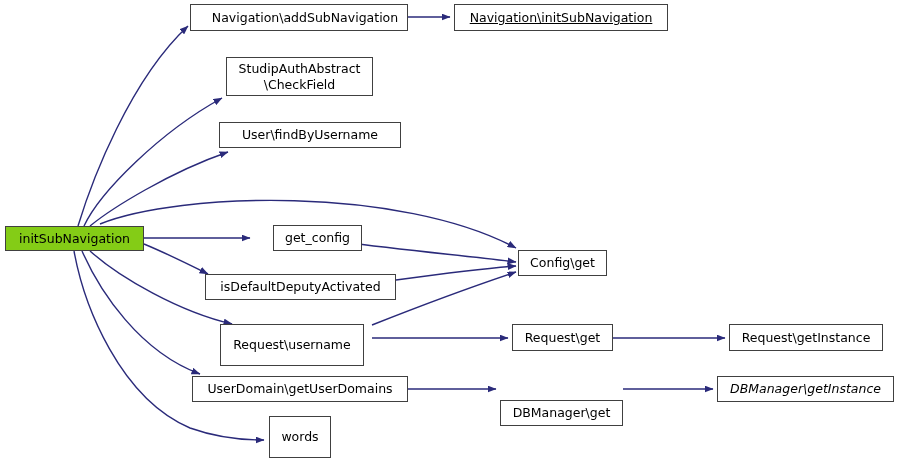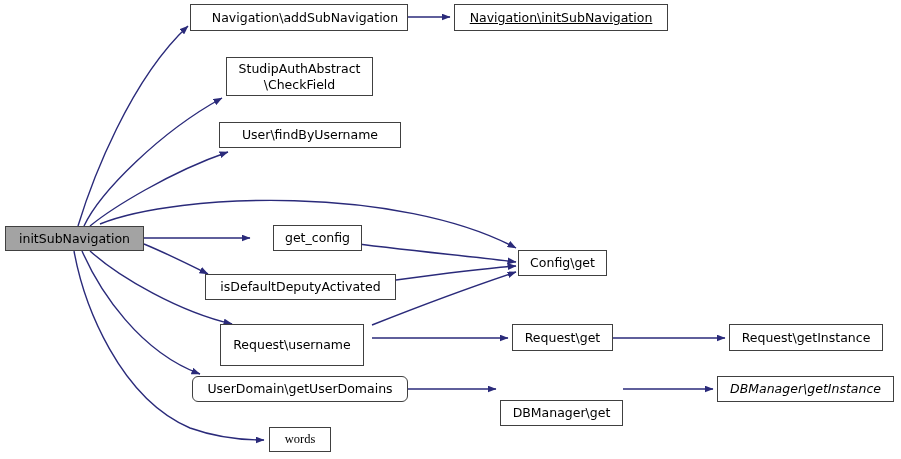--- a/index.html
+++ b/index.html
@@ -32,21 +32,21 @@
     justify-content: center;
     text-align: center;
     color: #000000;
     font-size: 12.5px;
     line-height: 1.25;
     white-space: pre-line;
     z-index: 2;
     letter-spacing: 0px;
   }
   .node.highlight {
-    background: #a3a3a3;
+    background: #84cc16;
     border: 1px solid #404040;
   }
   .node-label {
     display: block;
     padding: 0 5px;
     white-space: pre-line;
   }
 </style>
 </head>
 <body>
@@ -86,19 +86,19 @@
       <div class="node" style="left: 454px; top: 4px; width: 214px; height: 27px; text-decoration: underline;"><span class="node-label">Navigation\initSubNavigation</span></div>
       <div class="node" style="left: 226px; top: 57px; width: 147px; height: 39px;"><span class="node-label">StudipAuthAbstract
 \CheckField</span></div>
       <div class="node" style="left: 219px; top: 122px; width: 182px; height: 26px;"><span class="node-label">User\findByUsername</span></div>
       <div class="node" style="left: 255px; top: 225px; width: 89px; height: 26px; margin-left: 18px;"><span class="node-label">get_config</span></div>
       <div class="node" style="left: 518px; top: 250px; width: 89px; height: 26px;"><span class="node-label">Config\get</span></div>
       <div class="node" style="left: 205px; top: 274px; width: 191px; height: 26px;"><span class="node-label">isDefaultDeputyActivated</span></div>
       <div class="node" style="left: 220px; top: 324px; width: 144px; height: 42px; text-align: center;"><span class="node-label">Request\username</span></div>
       <div class="node" style="left: 512px; top: 324px; width: 101px; height: 27px;"><span class="node-label">Request\get</span></div>
       <div class="node" style="left: 729px; top: 324px; width: 154px; height: 27px;"><span class="node-label">Request\getInstance</span></div>
-      <div class="node" style="left: 192px; top: 376px; width: 216px; height: 26px; border-radius: 6px;"><span class="node-label">UserDomain\getUserDomains</span></div>
+      <div class="node" style="left: 192px; top: 376px; width: 216px; height: 26px;"><span class="node-label">UserDomain\getUserDomains</span></div>
       <div class="node" style="left: 500px; top: 376px; width: 123px; height: 26px; margin-top: 24px;"><span class="node-label">DBManager\get</span></div>
       <div class="node" style="left: 717px; top: 376px; width: 177px; height: 26px; font-style: italic;"><span class="node-label">DBManager\getInstance</span></div>
-      <div class="node" style="left: 269px; top: 427px; width: 62px; height: 25px; font-family: Liberation Serif, serif;"><span class="node-label">words</span></div>
+      <div class="node" style="left: 269px; top: 416px; width: 62px; height: 42px;"><span class="node-label">words</span></div>
     </div>
 
 </div>
 
 </body></html>

